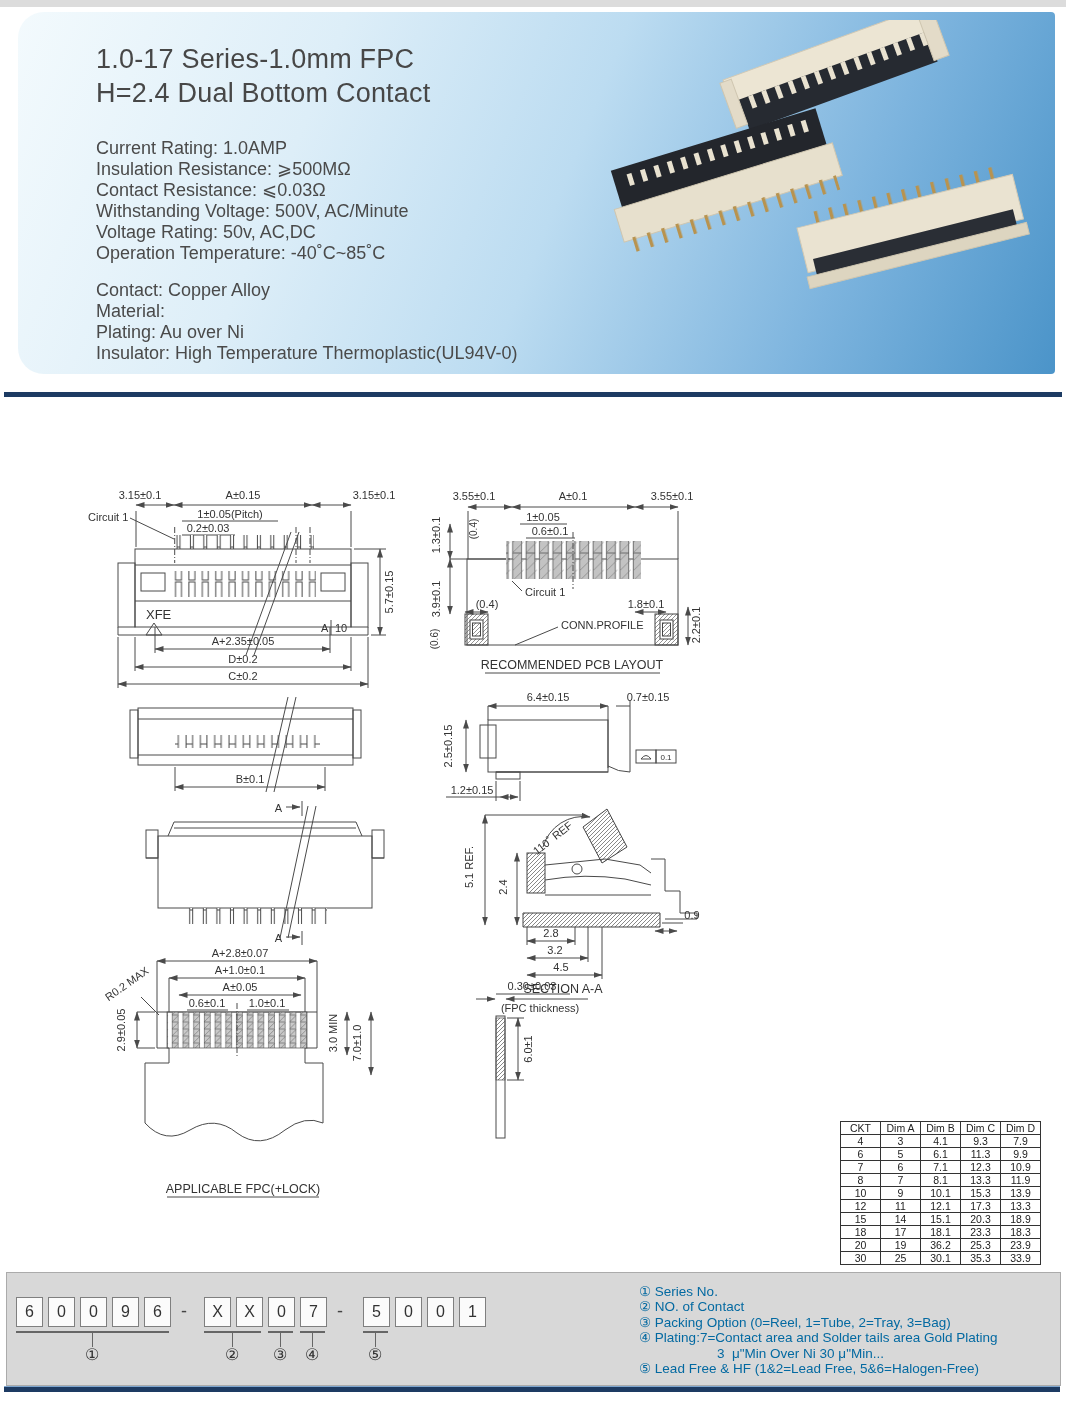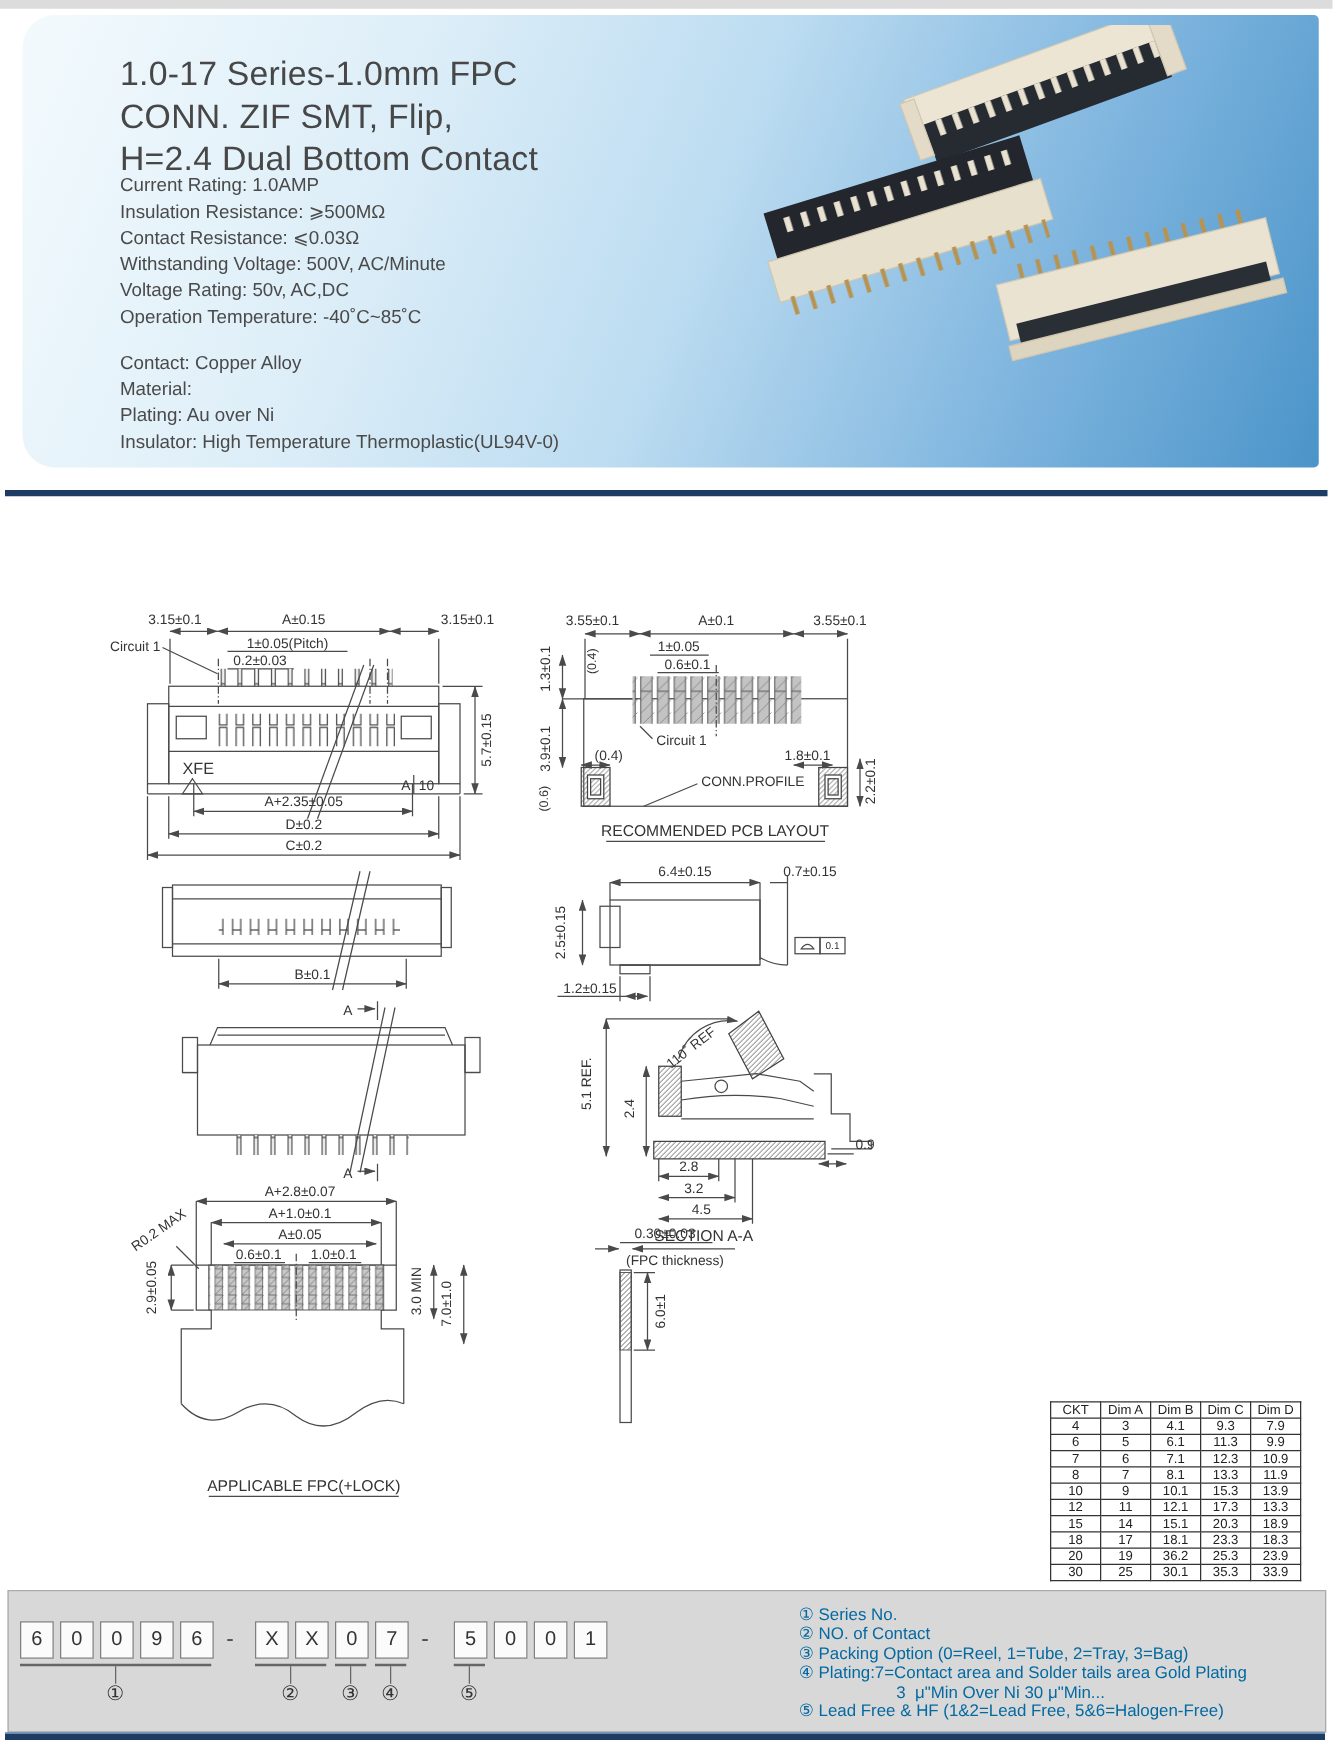--- a/index.html
+++ b/index.html
@@ -6,21 +6,21 @@
   body{width:1066px;height:1401px;position:relative;background:#ffffff;
        font-family:"Liberation Sans",sans-serif;color:#3c3c3c;overflow:hidden;}
   .abs{position:absolute;}
   
   #banner{left:18px;top:12px;width:1037px;height:362px;border-radius:26px 4px 4px 26px;
     background:linear-gradient(112deg,#f3fafd 0%,#ddeef8 28%,#bcdcf1 52%,#7db4de 78%,#4b94c9 100%);}
   #top-edge{left:0;top:0;width:1066px;height:7px;background:#dcdcdc;}
   .title-line{font-size:27px;line-height:34px;color:#474747;letter-spacing:0.2px;}
   #title-block{left:78px;top:30px;}
   #spec-block{left:78px;top:126px;}
-  .spec-line{font-size:15px;line-height:21px;color:#4a4a4a;}
+  .spec-line{font-size:18px;line-height:21px;color:#4a4a4a;}
   #material-block{left:78px;top:268px;}
   
   .navy{background:#1d3b63;}
   
   svg{display:block;}
   svg text{font-family:"Liberation Sans",sans-serif;fill:#333;}
   .dt{font-size:11px;}
   .dts{font-size:10px;}
   .ttl{font-size:12.5px;}
   .thin{stroke:#4a4a4a;stroke-width:1;fill:none;}
@@ -41,21 +41,20 @@
   .note-line{font-size:13.5px;line-height:15.4px;color:#0369a1;white-space:pre;}
 </style>
 </head>
 <body>
 
 <div class="abs" id="top-edge"></div>
 
 <div class="abs" id="banner">
   <div class="abs" id="title-block">
     <div class="title-line">1.0-17 Series-1.0mm FPC</div>
-    <div class="title-line">CONN. ZIF SMT, Flip,</div>
     <div class="title-line">H=2.4 Dual Bottom Contact</div>
   </div>
   <div class="abs" id="spec-block">
     <div class="spec-line">Current Rating: 1.0AMP</div>
     <div class="spec-line">Insulation Resistance: ⩾500MΩ</div>
     <div class="spec-line">Contact Resistance: ⩽0.03Ω</div>
     <div class="spec-line">Withstanding Voltage: 500V, AC/Minute</div>
     <div class="spec-line">Voltage Rating: 50v, AC,DC</div>
     <div class="spec-line">Operation Temperature: -40˚C~85˚C</div>
   </div>

